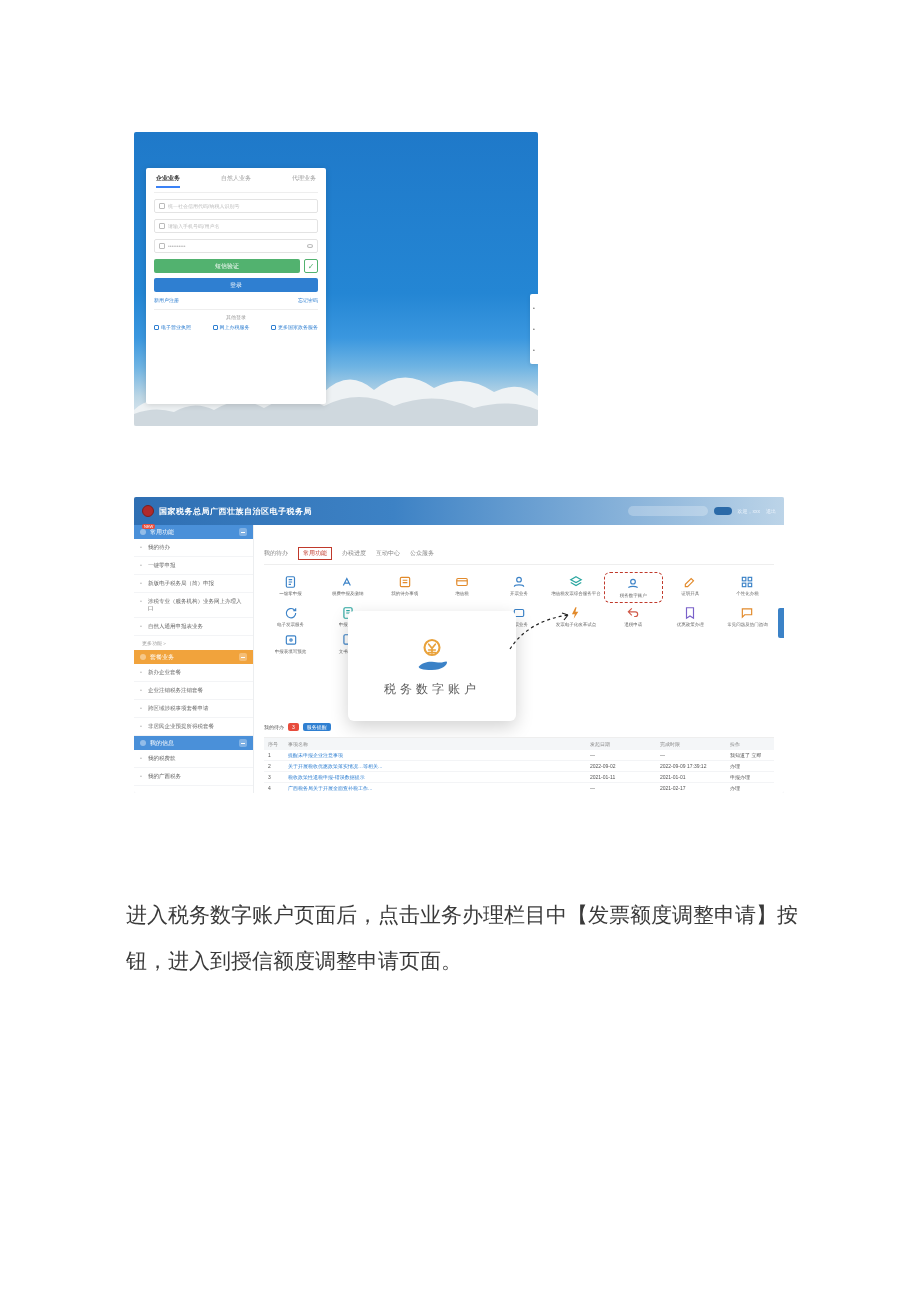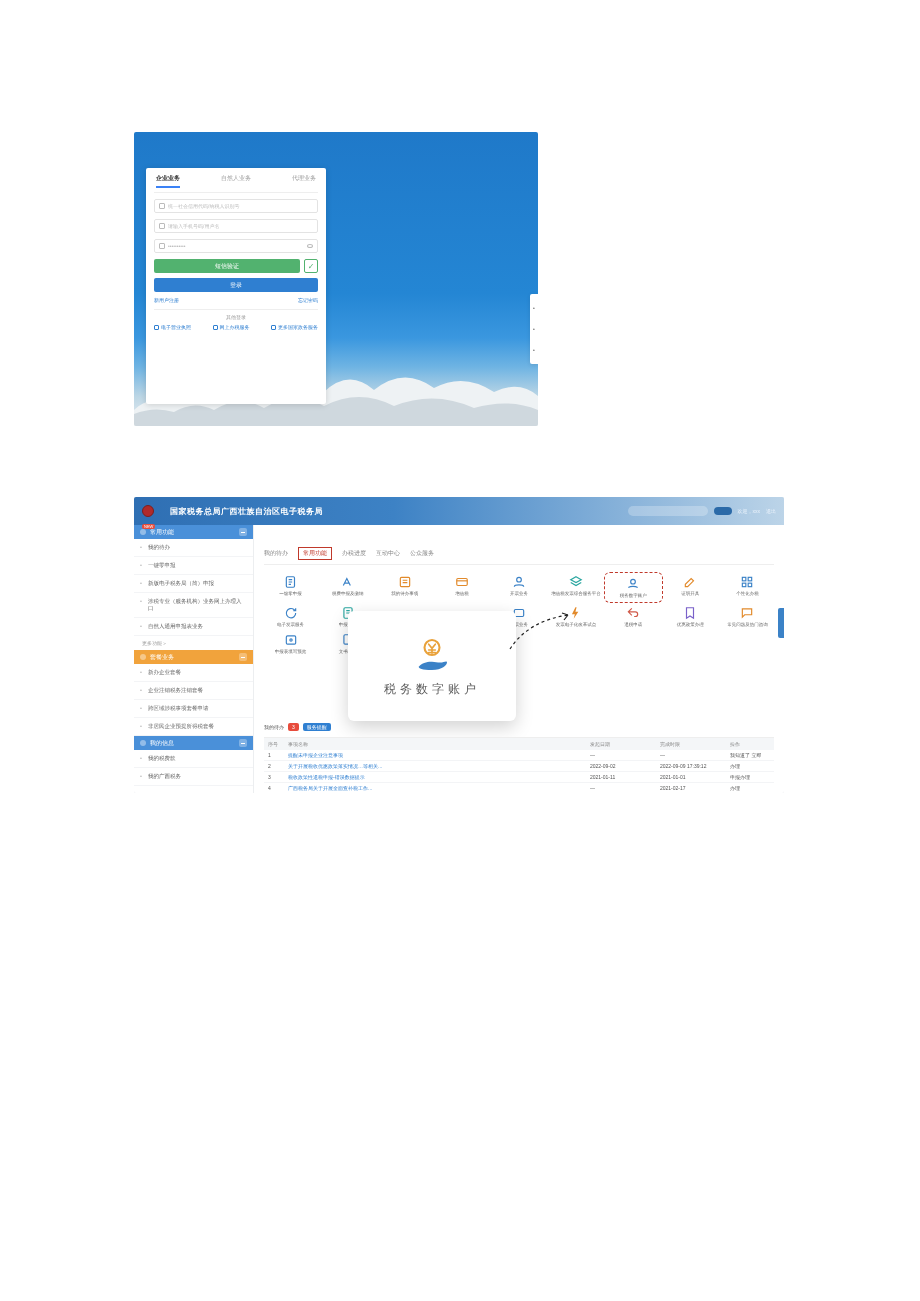--- a/index.html
+++ b/index.html
@@ -29,21 +29,21 @@
   .login-links { display: flex; justify-content: space-between; margin-top: 5px; color: #2f7fd1; font-size: 5px; }
   .login-sep { border-top: 1px solid #eee; margin-top: 6px; padding-top: 4px; text-align: center; color: #999; font-size: 5px; }
   .login-bottom { display: flex; justify-content: space-between; margin-top: 4px; color: #2f7fd1; font-size: 5px; }
   .login-bottom span { display: flex; align-items: center; gap: 2px; }
   .mini-icon { width: 5px; height: 5px; border: 1px solid #2f7fd1; border-radius: 1px; }
 
   .shot1-right { position: absolute; top: 162px; right: 0; width: 8px; height: 70px; background: #fff; border-radius: 2px 0 0 2px; box-shadow: 0 1px 4px rgba(0,0,0,0.1); font-size: 5px; color: #666; display: flex; flex-direction: column; align-items: center; justify-content: space-around; padding: 4px 0; }
 
   
   .shot2-wrap { position: absolute; top: 497px; left: 134px; width: 650px; height: 296px; background: #f3f5f7; overflow: hidden; border-radius: 2px; box-shadow: 0 0 0 1px #e5e7eb inset; font-size: 6px; color: #555; }
-  .s2-header { height: 28px; background: linear-gradient(90deg, #2f6fb3 0%, #3d82c5 40%, #bcd4e8 100%); display: flex; align-items: center; padding: 6px 8px; color: #fff; gap: 16px; }
+  .s2-header { height: 28px; background: linear-gradient(90deg, #2f6fb3 0%, #3d82c5 40%, #bcd4e8 100%); display: flex; align-items: center; padding: 6px 8px; color: #fff; gap: 5px; }
   .s2-emblem { width: 12px; height: 12px; border-radius: 50%; background: #b02a2a; border: 1px solid #7c1f1f; flex-shrink: 0; }
   .s2-title { font-size: 8px; font-weight: 600; letter-spacing: .5px; }
   .s2-header-right { margin-left: auto; display: flex; align-items: center; gap: 6px; color: #eaf2fb; font-size: 5px; }
   .s2-search { width: 80px; height: 10px; background: rgba(255,255,255,0.25); border-radius: 5px; }
   .s2-pill { width: 18px; height: 8px; background: #2b6aa8; border-radius: 4px; }
 
   .s2-body { display: flex; height: calc(100% - 28px); }
   .s2-side { width: 120px; background: #fff; border-right: 1px solid #eceef0; display: flex; flex-direction: column; }
   .s2-side-hd { height: 14px; background: #4a90d9; display: flex; align-items: center; padding: 0 6px; color: #fff; font-size: 6px; gap: 4px; }
   .s2-side-hd.orange { background: #f1a33c; }
@@ -441,14 +441,15 @@
               <span class="tlink">广西税务局关于开展全面查补税工作...</span>
               <span>—</span>
               <span>2021-02-17</span>
               <span>办理</span>
           </div>
         </div>
       </div>
     </div>
   </div>
 
+  <div class="doc-para">进入税务数字账户页面后，点击业务办理栏目中【发票额度调整申请】按钮，进入到授信额度调整申请页面。</div>
 
 </div>
 
 </body></html>

